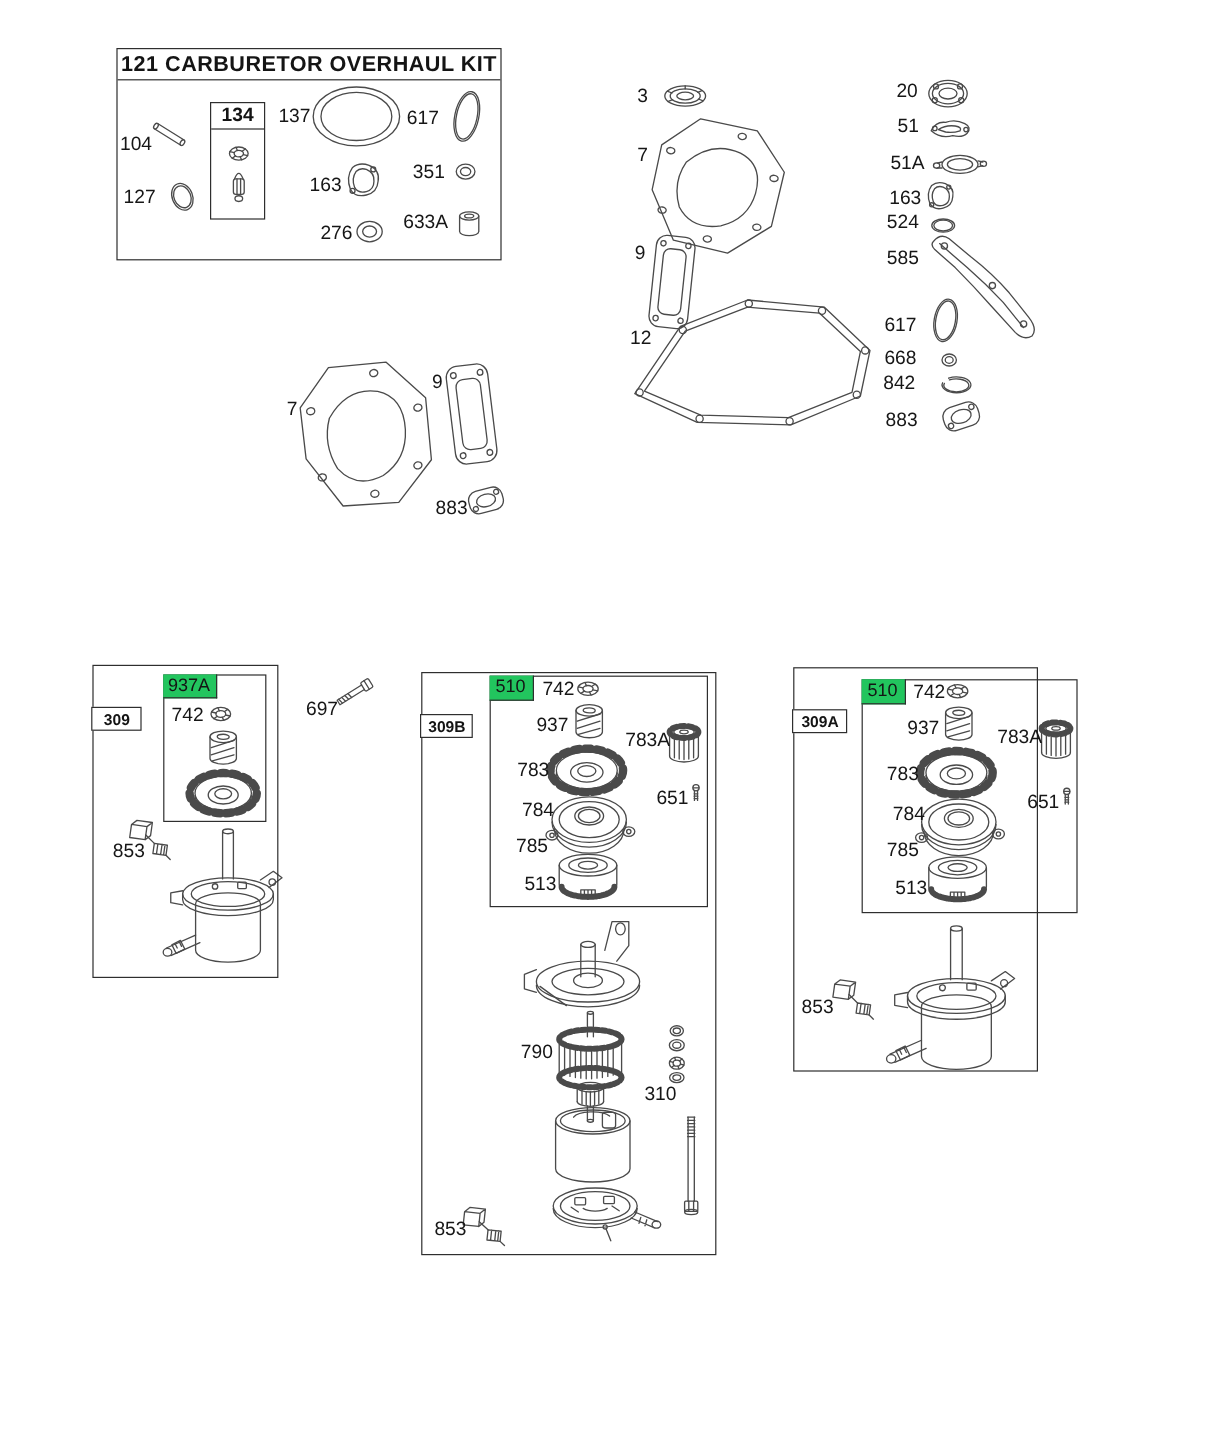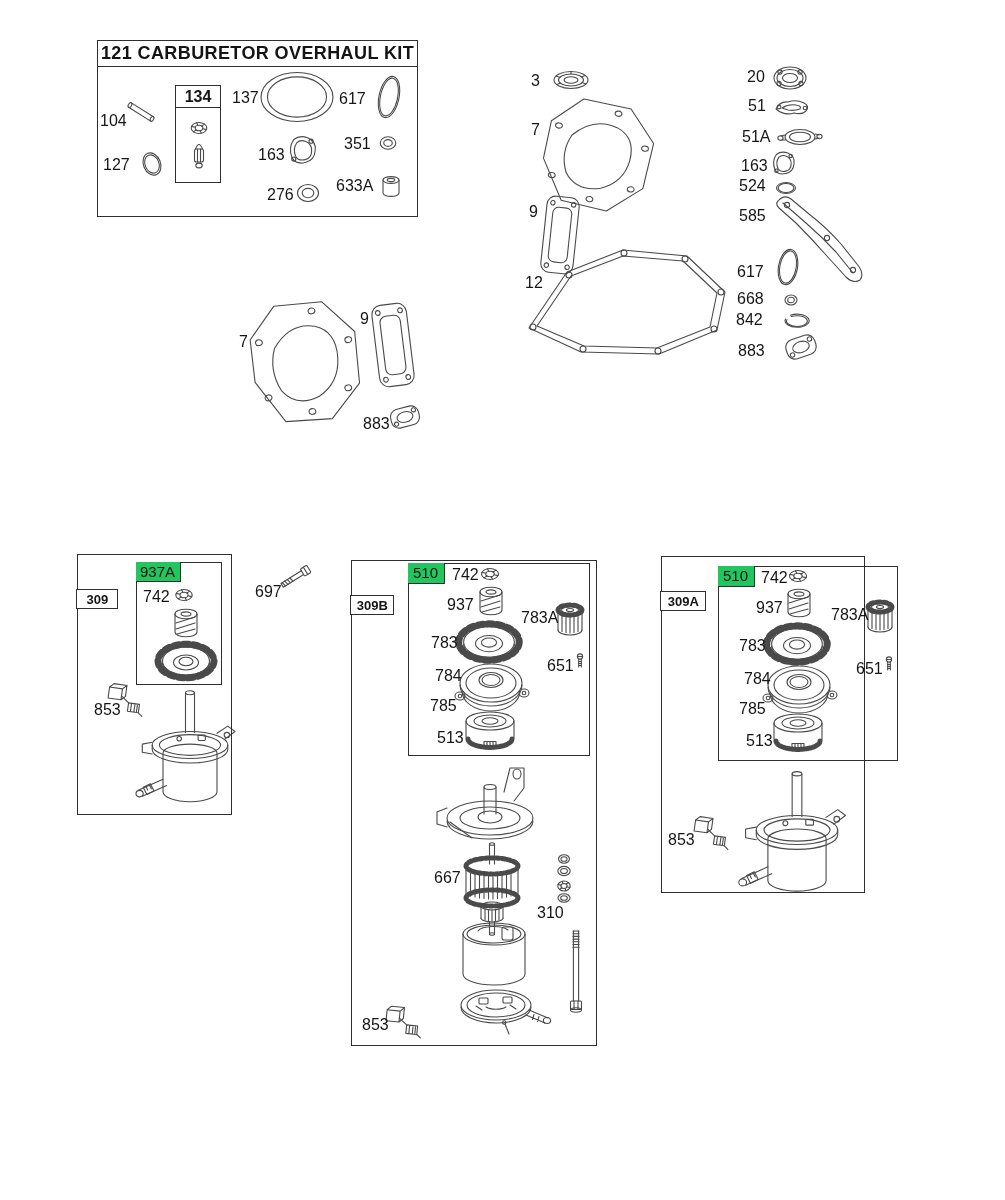--- a/index.html
+++ b/index.html
@@ -400,21 +400,21 @@
 <div class="pl" style="left:255px;top:583px">697</div>
 
 <div class="pl" style="left:452px;top:566px">742</div>
 <div class="pl" style="left:447px;top:596px">937</div>
 <div class="pl" style="left:521px;top:609px">783A</div>
 <div class="pl" style="left:431px;top:634px">783</div>
 <div class="pl" style="left:547px;top:657px">651</div>
 <div class="pl" style="left:435px;top:667px">784</div>
 <div class="pl" style="left:430px;top:697px">785</div>
 <div class="pl" style="left:437px;top:729px">513</div>
-<div class="pl" style="left:434px;top:869px">667</div>
+<div class="pl" style="left:434px;top:869px">790</div>
 <div class="pl" style="left:537px;top:904px">310</div>
 <div class="pl" style="left:362px;top:1016px">853</div>
 
 <div class="pl" style="left:761px;top:569px">742</div>
 <div class="pl" style="left:756px;top:599px">937</div>
 <div class="pl" style="left:831px;top:606px">783A</div>
 <div class="pl" style="left:739px;top:637px">783</div>
 <div class="pl" style="left:856px;top:660px">651</div>
 <div class="pl" style="left:744px;top:670px">784</div>
 <div class="pl" style="left:739px;top:700px">785</div>

